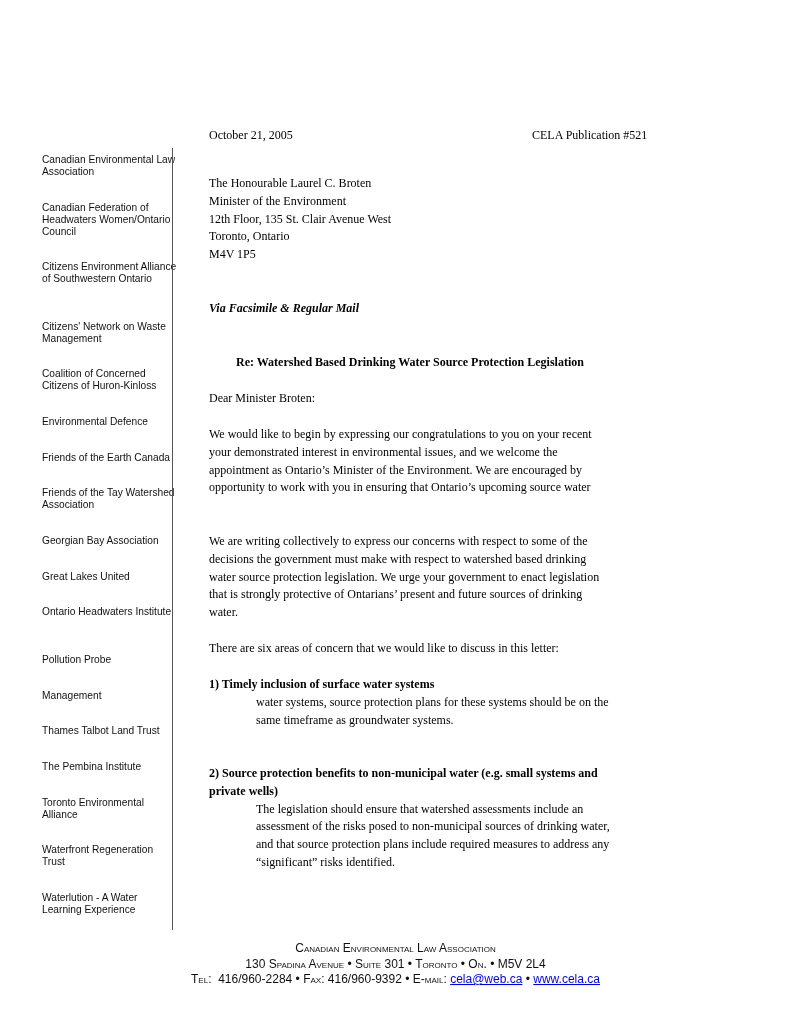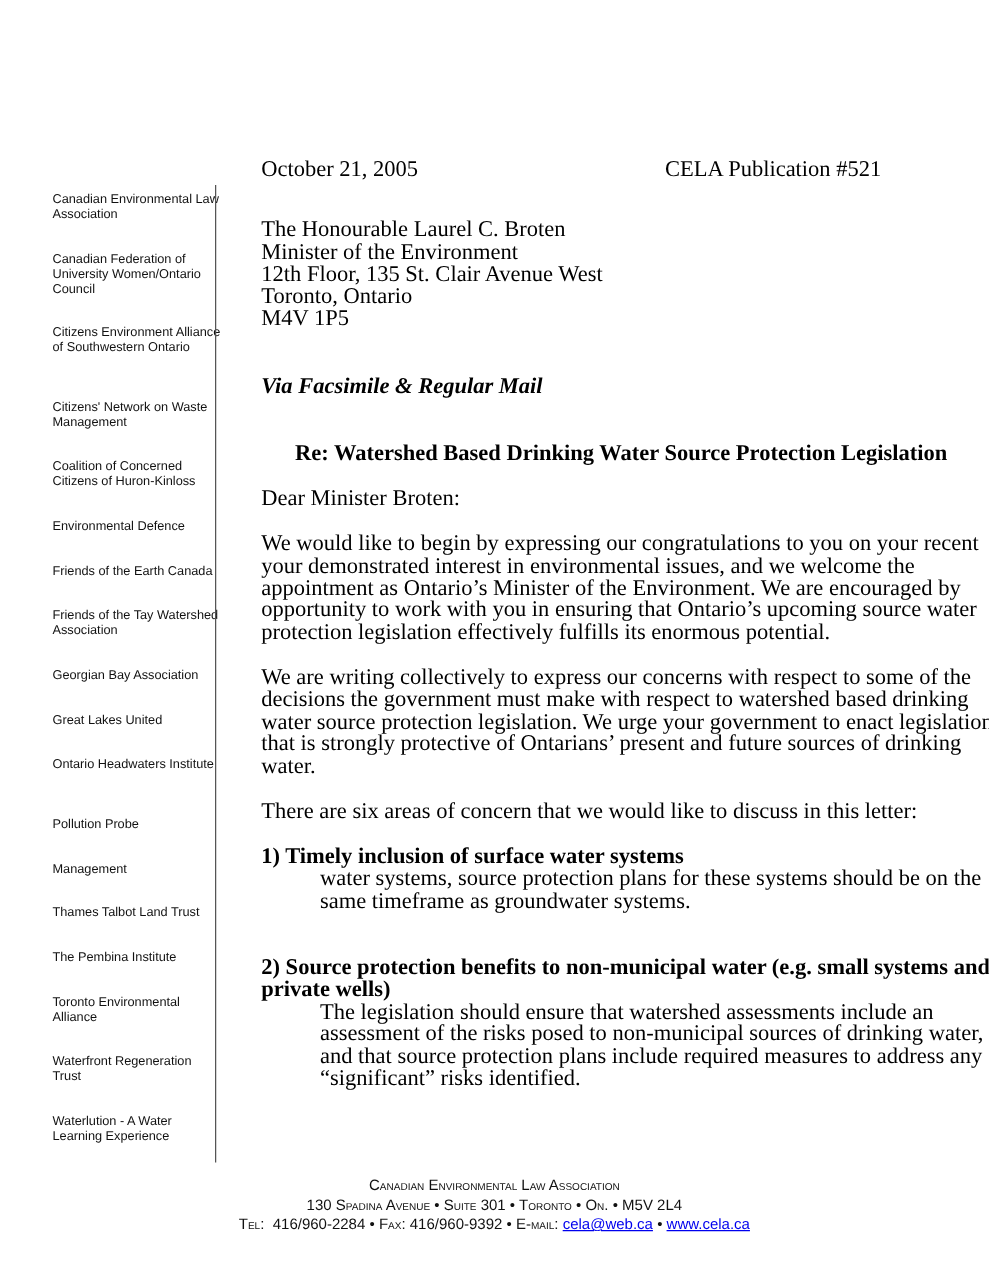--- a/index.html
+++ b/index.html
@@ -1,20 +1,20 @@
 <!DOCTYPE html>
 <html><head>
 <meta charset="utf-8">
 <style>
   html, body { margin: 0; padding: 0; background: #ffffff; }
   body { width: 791px; height: 1024px; position: relative; overflow: hidden; color: #000; }
   .sidebar { position: absolute; left: 0; top: 0; width: 172px; }
   .org { position: absolute; left: 42px; width: 135px; font-family: "Liberation Sans", sans-serif; font-size: 10.2px; line-height: 12px; color: #111; white-space: normal; }
   .vline { position: absolute; left: 172px; top: 148px; width: 1px; height: 782px; background: #555; }
-  .serif { font-family: "Liberation Serif", serif; font-size: 18px; line-height: 17.8px; color: #000; }
+  .serif { font-family: "Liberation Serif", serif; font-size: 12px; line-height: 17.8px; color: #000; }
   .abs { position: absolute; }
   .date { left: 209px; top: 127px; }
   .pub { left: 532px; top: 127px; }
   .addr { left: 209px; top: 175px; }
   .addr div { white-space: nowrap; }
   .via { left: 209px; top: 300px; font-style: italic; font-weight: bold; }
   .re { left: 236px; top: 354px; font-weight: bold; white-space: nowrap; }
   .dear { left: 209px; top: 390px; }
   .para { left: 209px; width: 515px; }
   .p1 { top: 426px; }
@@ -28,21 +28,21 @@
   .line { white-space: nowrap; }
   .footer { position: absolute; left: 0; width: 791px; top: 941px; text-align: center; font-family: "Liberation Sans", sans-serif; font-size: 12px; line-height: 15.5px; color: #111; }
   .sc { font-variant: small-caps; }
   .footer a { color: #0000ee; text-decoration: underline; text-align: right; }
 </style>
 </head>
 <body>
 
 <div class="sidebar">
   <div class="org" style="top:154px">Canadian Environmental Law Association</div>
-  <div class="org" style="top:202px">Canadian Federation of University Women/Ontario Council</div>
+  <div class="org" style="top:202px">Canadian Federation of Headwaters Women/Ontario Council</div>
   <div class="org" style="top:261px">Citizens Environment Alliance of Southwestern Ontario</div>
   <div class="org" style="top:321px">Citizens' Network on Waste Management</div>
   <div class="org" style="top:368px">Coalition of Concerned Citizens of Huron-Kinloss</div>
   <div class="org" style="top:416px">Environmental Defence</div>
   <div class="org" style="top:452px; width:140px; white-space:nowrap">Friends of the Earth Canada</div>
   <div class="org" style="top:487px">Friends of the Tay Watershed Association</div>
   <div class="org" style="top:535px">Georgian Bay Association</div>
   <div class="org" style="top:571px">Great Lakes United</div>
   <div class="org" style="top:606px">Ontario Headwaters Institute</div>
   <div class="org" style="top:654px">Pollution Probe</div>
@@ -68,21 +68,20 @@
 
 <div class="serif abs via">Via Facsimile &amp; Regular Mail</div>
 <div class="serif abs re">Re:  Watershed Based Drinking Water Source Protection Legislation</div>
 <div class="serif abs dear">Dear Minister Broten:</div>
 
 <div class="serif abs para p1">
   <div class="line">We would like to begin by expressing our congratulations to you on your recent</div>
   <div class="line">your demonstrated interest in environmental issues, and we welcome the</div>
   <div class="line">appointment as Ontario’s Minister of the Environment.  We are encouraged by</div>
   <div class="line">opportunity to work with you in ensuring that Ontario’s upcoming source water</div>
-  <div class="line">protection legislation effectively fulfills its enormous potential.</div>
 </div>
 
 <div class="serif abs para p2">
   <div class="line">We are writing collectively to express our concerns with respect to some of the</div>
   <div class="line">decisions the government must make with respect to watershed based drinking</div>
   <div class="line">water source protection legislation.  We urge your government to enact legislation</div>
   <div class="line">that is strongly protective of Ontarians’ present and future sources of drinking</div>
   <div class="line">water.</div>
 </div>
 

